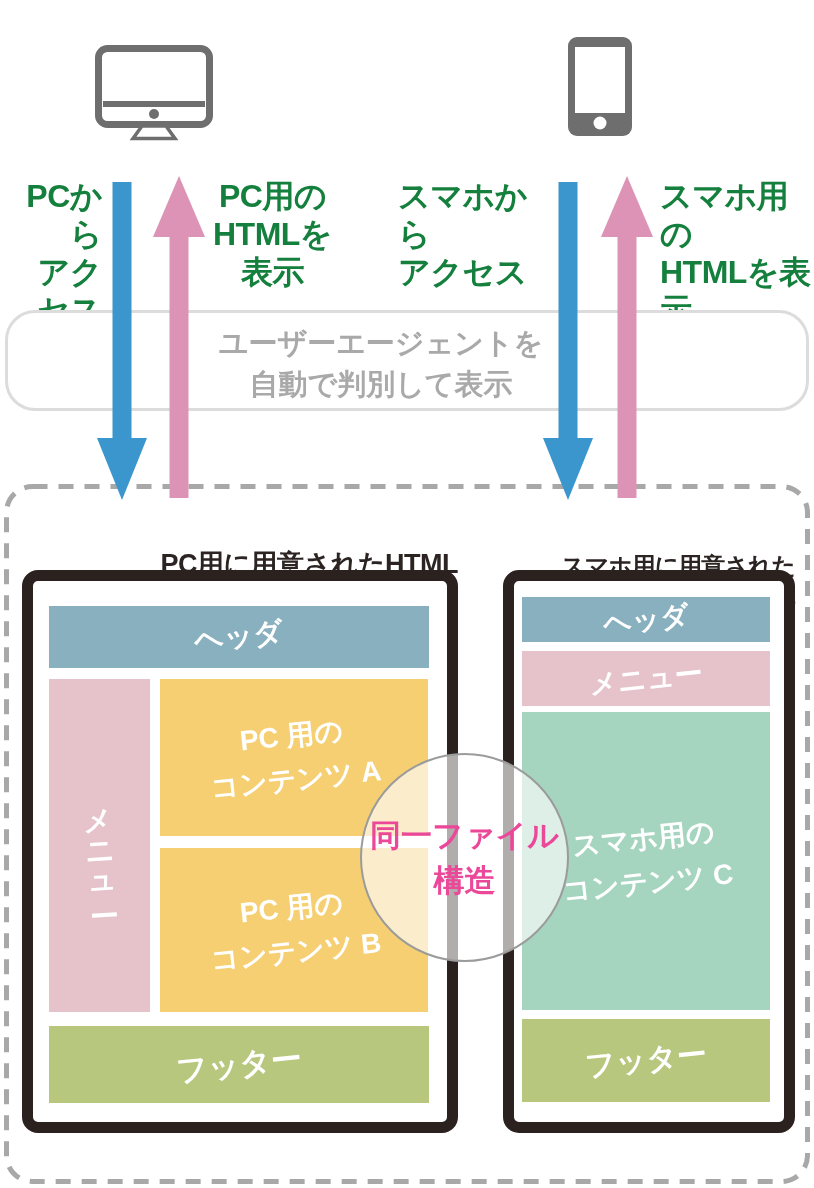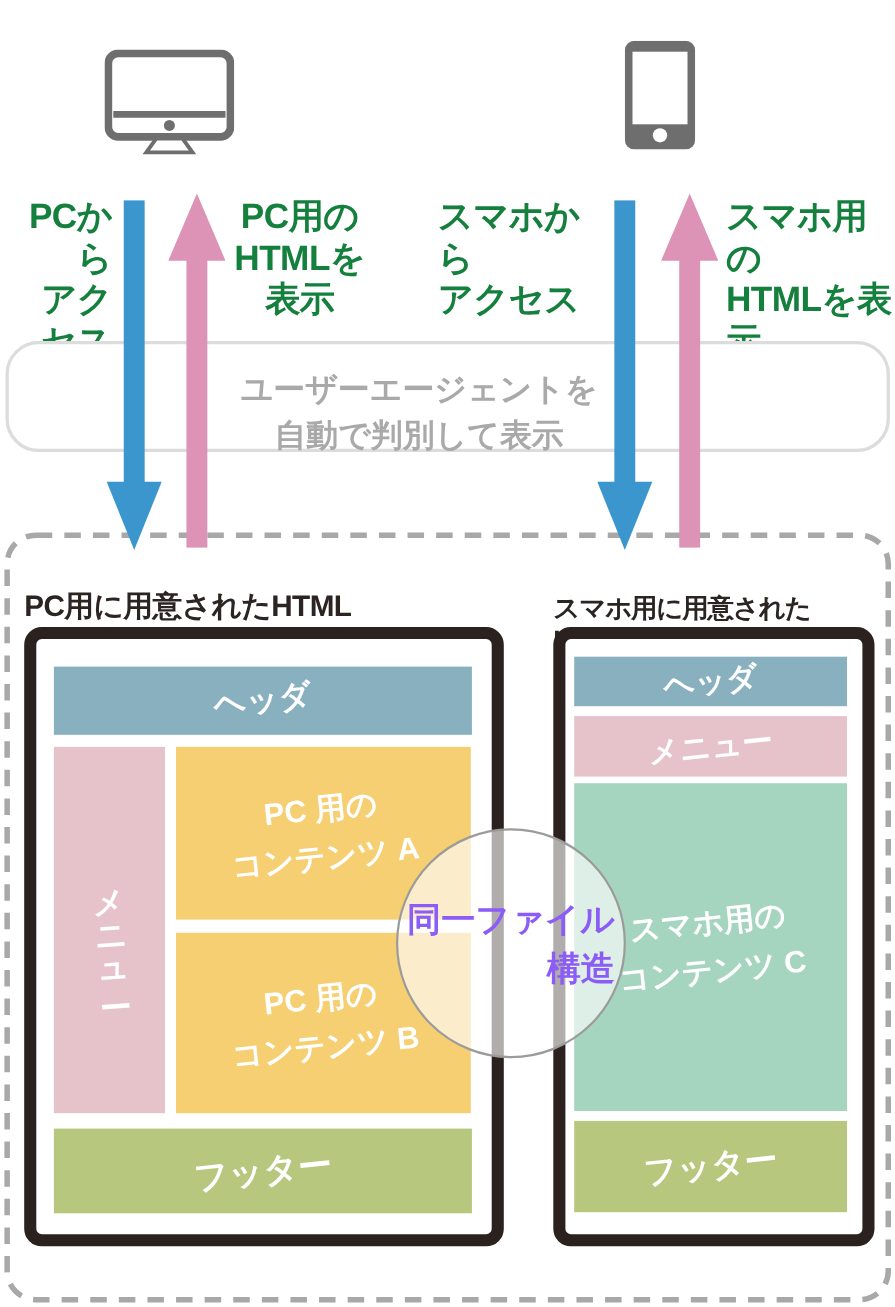--- a/index.html
+++ b/index.html
@@ -19,41 +19,41 @@
   .lbl-sp-access   { left:398px; top:177px; width:148px; text-align:left; }
   .lbl-sp-resp     { left:660px; top:177px; text-align:left; }
 
   
   .agent-box {
     position:absolute; left:5px; top:310px; width:804px; height:101px;
     box-sizing:border-box; border:3px solid #dcdcdc; border-radius:30px;
     background:#fff; z-index:1;
   }
   .agent-text {
-    box-sizing:border-box; width:100%; margin-top:22px; padding-right:52px;
+    box-sizing:border-box; width:100%; margin-top:10px; padding-right:52px;
     text-align:center; font-size:29px; font-weight:bold; color:#a9a9a9;
     line-height:41px; white-space:pre-line;
   }
 
   
   .arrow { position:absolute; z-index:5; }
 
   
   .dashed-wrap { position:absolute; left:0; top:0; z-index:0; }
 
   
   .html-box {
     position:absolute; box-sizing:border-box; background:#fff;
     border:11px solid #2b2220; border-radius:16px; z-index:2;
   }
   .box-pc { left:22px;  top:570px; width:436px; height:563px; }
   .box-sp { left:503px; top:570px; width:292px; height:563px; }
 
   .box-title {
-    position:absolute; text-align:left; font-weight:bold; color:#2b2422; z-index:2;
+    position:absolute; text-align:right; font-weight:bold; color:#2b2422; z-index:2;margin-top:13px;
   }
   .title-pc { left:22px;  top:533px; width:436px; font-size:27px; letter-spacing:-0.5px; }
   .title-sp { left:503px; top:537px; width:292px; font-size:24px; letter-spacing:-1px; }
 
   .block {
     position:absolute; display:flex; align-items:center; justify-content:center;
     color:#fff; font-weight:bold; text-align:center;
   }
   .tilt { transform:rotate(-6deg); white-space:pre-line; }
 
@@ -72,22 +72,22 @@
   .sp-footer   { left:8px; top:438px; width:248px; height:83px;  background:#b7c77e; font-size:30px; }
 
   
   .circle-overlay {
     position:absolute; left:360px; top:753px; width:209px; height:209px;
     box-sizing:border-box; border-radius:50%; border:2px solid #9b9b9b;
     background:rgba(255,255,255,0.63); z-index:10;
     display:flex; align-items:center; justify-content:center;
   }
   .circle-text {
-    font-size:31px; font-weight:600; color:#8b5cf6; line-height:45px;
-    text-align:right; white-space:pre-line;
+    font-size:31px; font-weight:600; color:#ec4899; line-height:45px;
+    text-align:center; white-space:pre-line;
   }
 </style>
 </head>
 <body>
 
 <div class="canvas">
 
   <svg class="dashed-wrap" width="814" height="1188" viewBox="0 0 814 1188">
     <rect x="6.5" y="486.5" width="801" height="695" rx="26" fill="none" stroke="#a8a8a8" stroke-width="5" stroke-dasharray="15 11"></rect>
   </svg>

